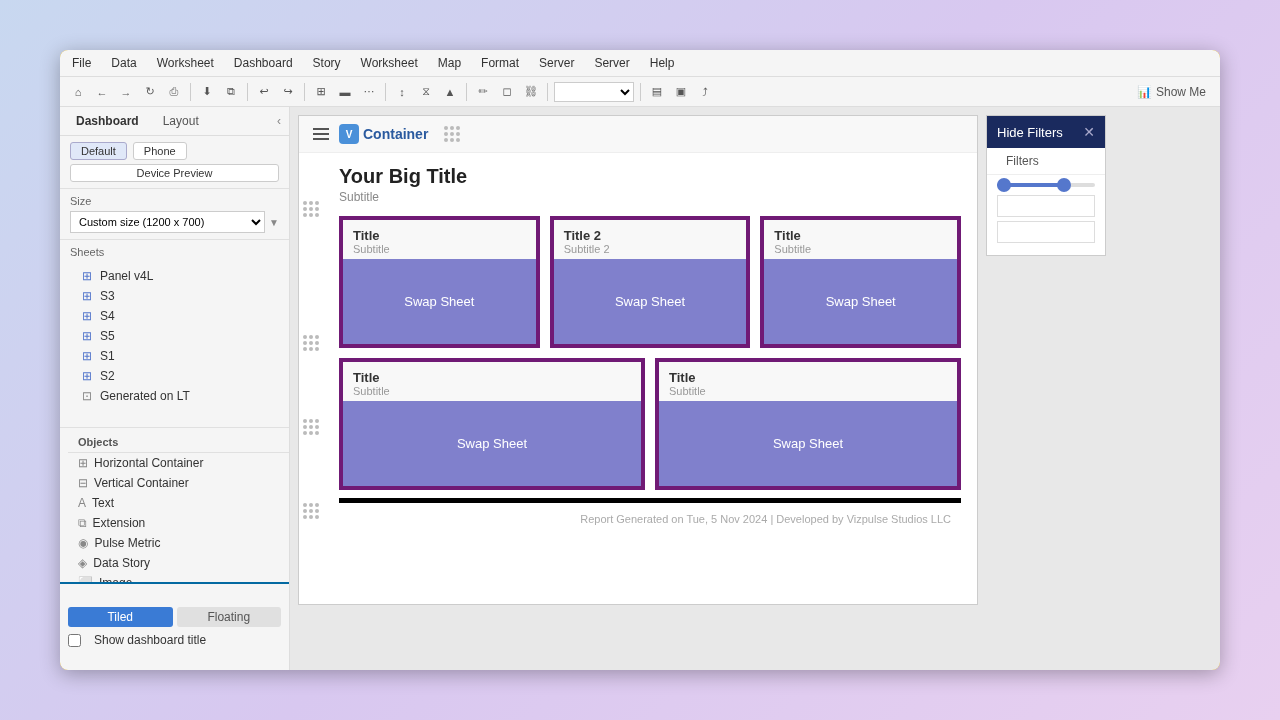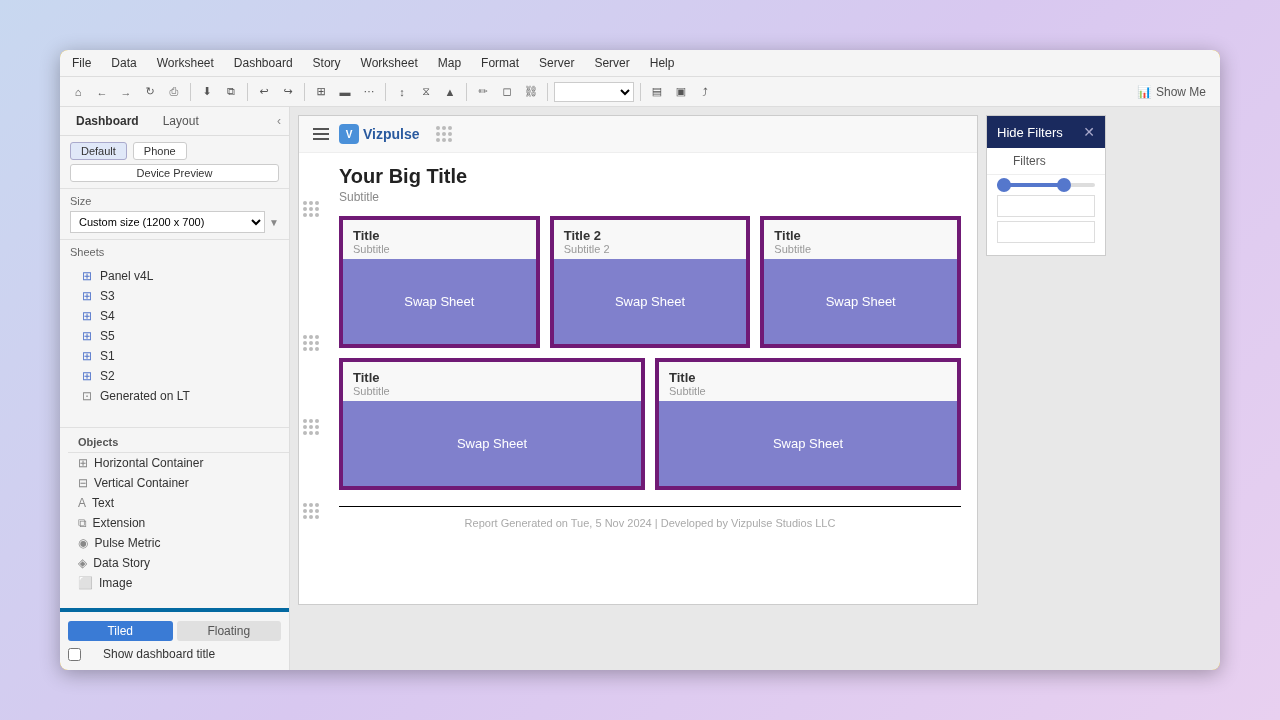--- a/index.html
+++ b/index.html
@@ -213,22 +213,22 @@
     .object-item {
       display: flex;
       align-items: center;
       gap: 6px;
       padding: 3px 10px;
       cursor: pointer;
       font-size: 12px;
       color: #333;
     }
     .sidebar-bottom {
-      border-top: 4px solid #0369a1;
-      padding: 9px 8px;
+      border-top: 2px solid #0369a1;
+      padding: 23px 8px;
     }
     .tiled-floating-row {
       display: flex;
       gap: 4px;
       margin-bottom: 6px;
     }
     .tiled-btn {
       flex: 1;
       padding: 3px 0;
       border: none;
@@ -241,21 +241,21 @@
       background: #3a7bd5;
       color: white;
     }
     .tiled-btn.inactive {
       background: #e0e0e0;
       color: #555;
     }
     .show-title-row {
       display: flex;
       align-items: center;
-      gap: 22px;
+      gap: 13px;
       font-size: 12px;
       color: #333;
     }
     
     .canvas-area {
       flex: 1;
       background: #e8e8e8;
       display: flex;
       align-items: flex-start;
       justify-content: flex-start;
@@ -353,26 +353,26 @@
       background: #8080cc;
       color: white;
       font-size: 13px;
       display: flex;
       align-items: center;
       justify-content: center;
       cursor: pointer;
       height: 85px;
     }
     .dashboard-footer {
-      text-align: center;
+      text-align: right;
       padding: 10px;
       font-size: 11px;
       color: #aaa;
-      border-top: 1px solid #000000;
-      margin-top: 16px;
+      border-top: 5px solid #000000;
+      margin-top: 8px;
     }
     
     .filters-panel {
       width: 120px;
       background: white;
       border: 1px solid #ccc;
       margin-left: 8px;
       flex-shrink: 0;
       position: relative;
     }
@@ -386,21 +386,21 @@
       font-size: 13px;
       font-weight: 500;
       cursor: pointer;
     }
     .filters-panel-close {
       cursor: pointer;
       color: #aac;
       font-size: 14px;
     }
     .filters-label {
-      padding: 6px 26px;
+      padding: 6px 19px;
       font-size: 12px;
       color: #555;
       border-bottom: 1px solid #eee;
     }
     .filter-slider-container {
       padding: 8px 10px;
     }
     .filter-slider {
       width: 100%;
       height: 4px;
@@ -613,21 +613,21 @@
       <div class="dashboard-panel">
 
         <div class="dashboard-header">
           <div class="hamburger-icon">
             <div class="hamburger-line"></div>
             <div class="hamburger-line"></div>
             <div class="hamburger-line"></div>
           </div>
           <div class="vizpulse-logo">
             <div class="logo-mark">V</div>
-            <span class="logo-text">Vizpulse</span>
+            <span class="logo-text">Container</span>
           </div>
 
           <div style="margin-left:8px;display:grid;grid-template-columns:repeat(3,4px);gap:2px;">
             <div class="grid-dot"></div>
               <div class="grid-dot"></div>
               <div class="grid-dot"></div>
             <div class="grid-dot"></div>
               <div class="grid-dot"></div>
               <div class="grid-dot"></div>
             <div class="grid-dot"></div>

